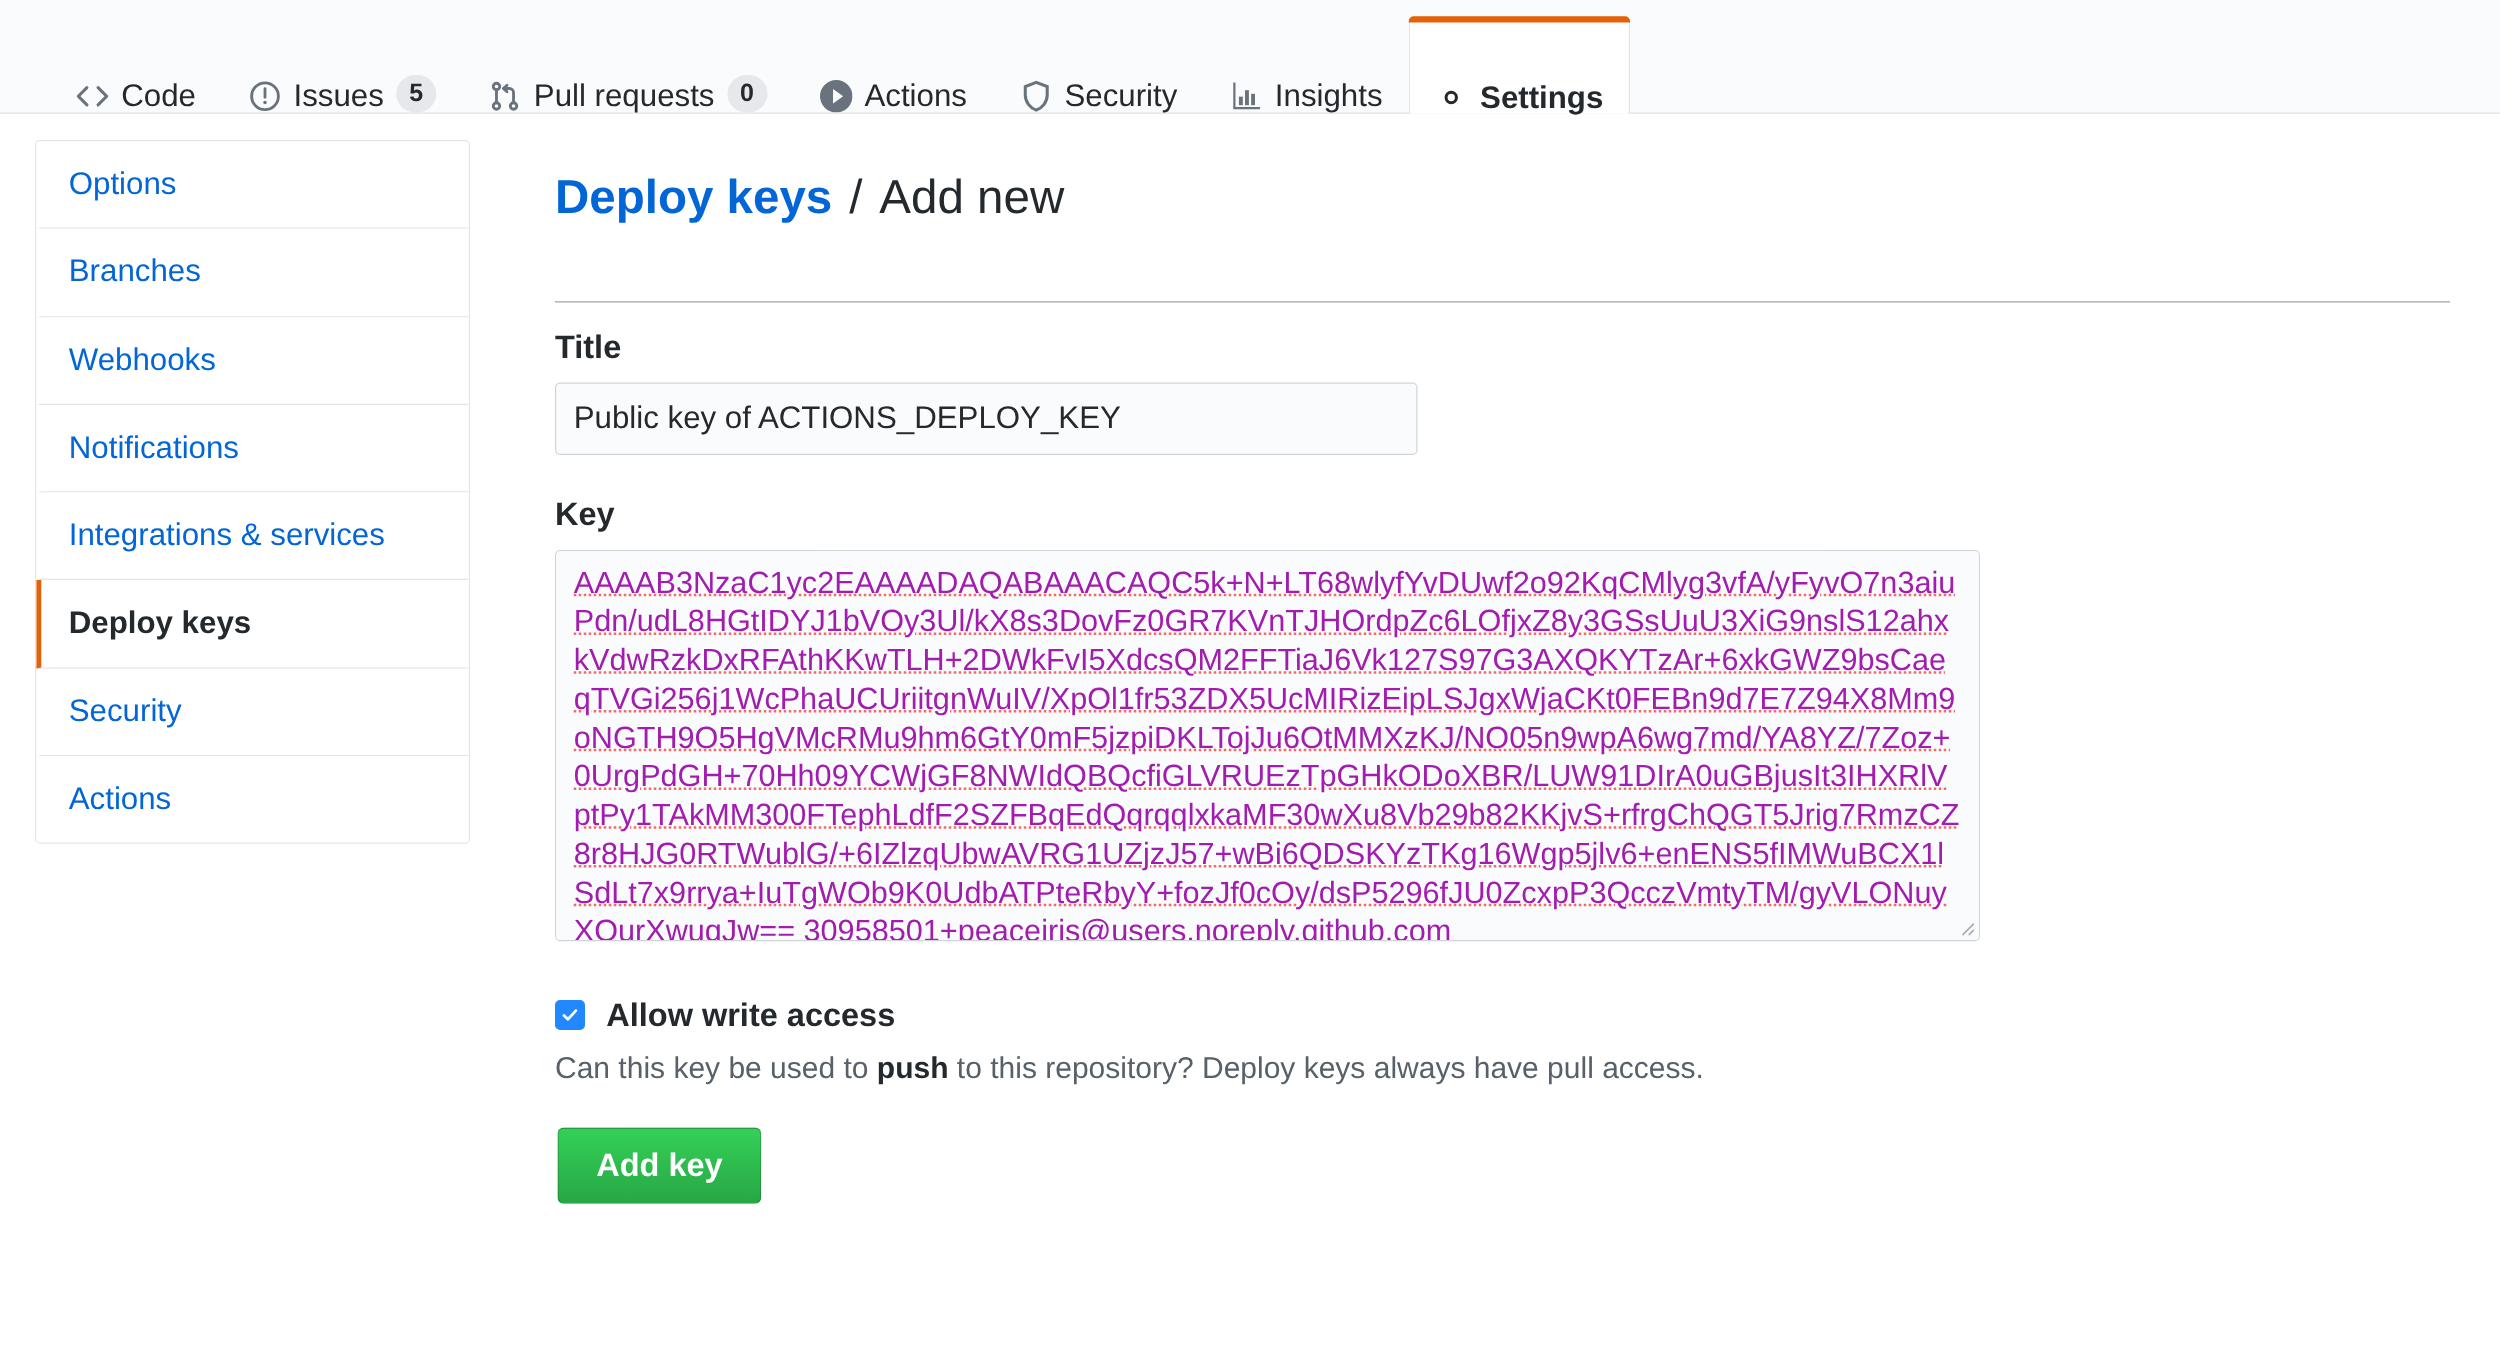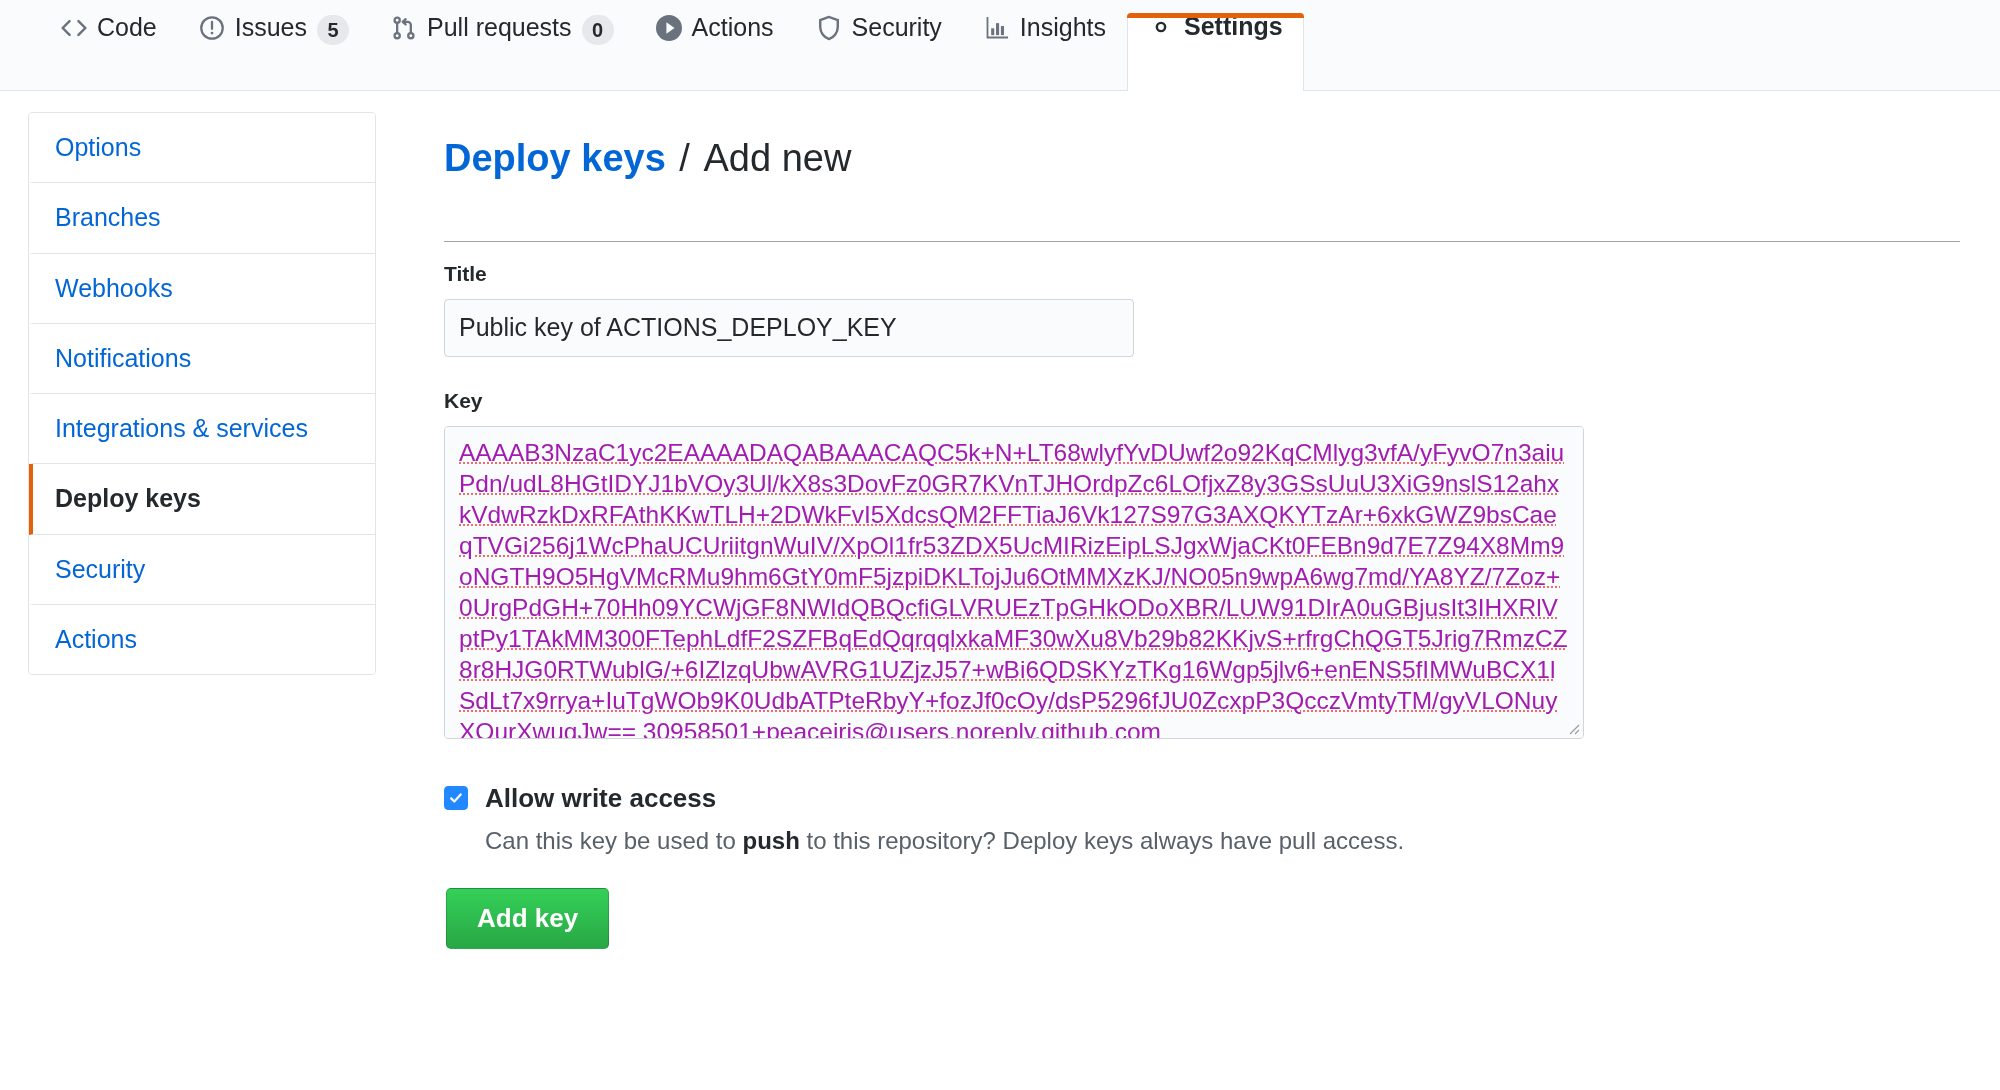--- a/index.html
+++ b/index.html
@@ -14,21 +14,21 @@
 
   
   .repo-nav {
     position: absolute; top: 0; left: 0; right: 0; height: 91px;
     background: #fafbfc;
     border-bottom: 1px solid #e1e4e8;
     display: flex; align-items: flex-end;
     padding-left: 40px;
   }
   .nav-item {
-    display: flex; align-items: flex-start; gap: 10px;
+    display: flex; align-items: flex-end; gap: 10px;
     height: 76px;
     padding: 0 20px;
     font-size: 25px;
     color: #24292e;
     text-decoration: none;
     position: relative;
     cursor: pointer;
     background: transparent;
     border: 1px solid transparent;
     border-bottom: none;
@@ -115,21 +115,21 @@
     font-weight: 600;
     line-height: 1.15;
     color: #24292e;
   }
   .breadcrumb .crumb-link { color: #0366d6; cursor: pointer; }
   .breadcrumb .crumb-sep { font-weight: 400; color: #24292e; padding: 0 3px; }
   .breadcrumb .crumb-current { color: #24292e; font-weight: 400; }
 
   .field-label {
     display: block;
-    font-size: 21px;
+    font-size: 26px;
     font-weight: 600;
     color: #24292e;
     margin-bottom: 13px;
   }
   .text-input {
     display: block;
     width: 690px;
     height: 58px;
     padding: 10px 14px;
     font-size: 25px;
@@ -185,21 +185,20 @@
     border: 1px solid #2188ff;
     border-radius: 4px;
     display: inline-flex; align-items: center; justify-content: center;
     cursor: pointer;
     flex: 0 0 auto;
   }
   .cb svg { display:block; }
   .cb-label { font-size: 26px; font-weight: 600; color: #24292e; cursor: pointer; }
   .help-text {
     margin-top: 10px;
-    margin-left: 41px;
     font-size: 24px;
     color: #586069;
     line-height: 1.4;
   }
   .help-text b { color: #24292e; font-weight: 600; }
 
   .btn-primary {
     margin-top: 31px;
     margin-left: 2px;
     display: inline-block;

